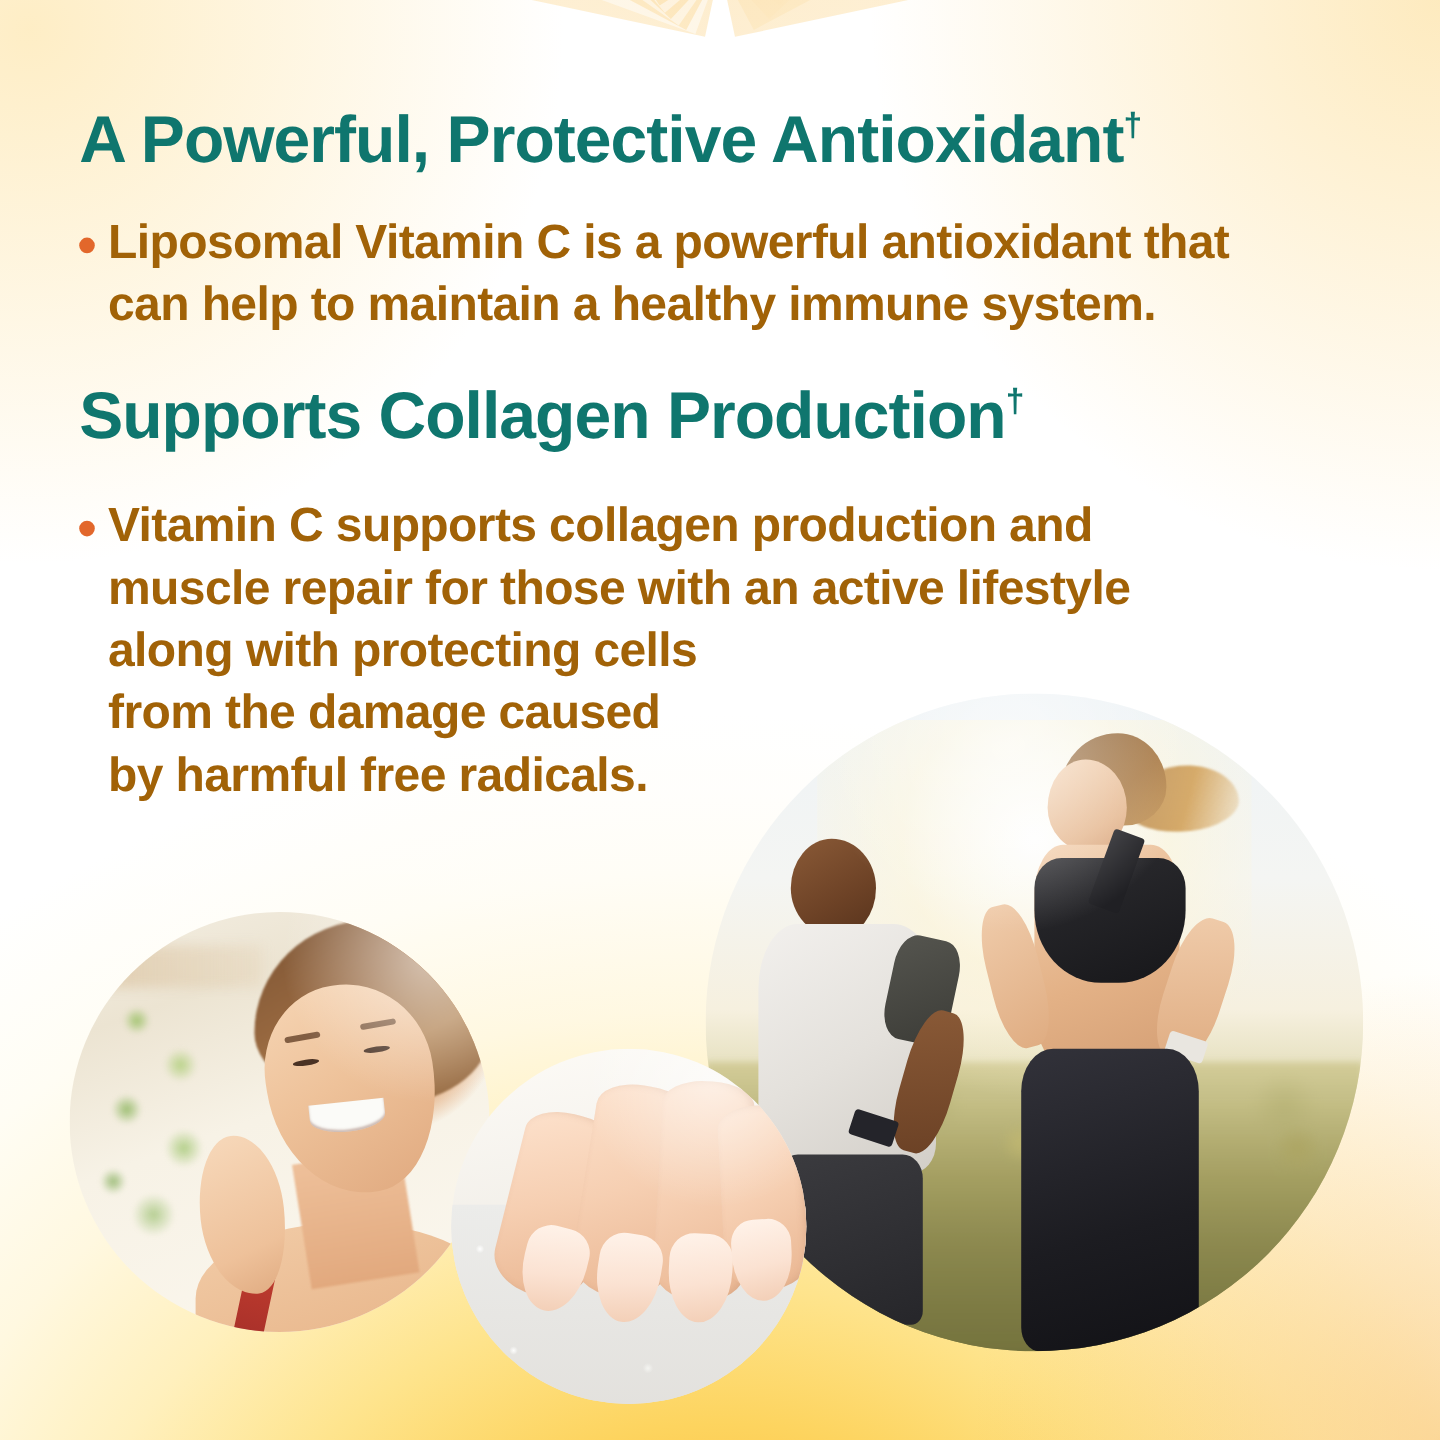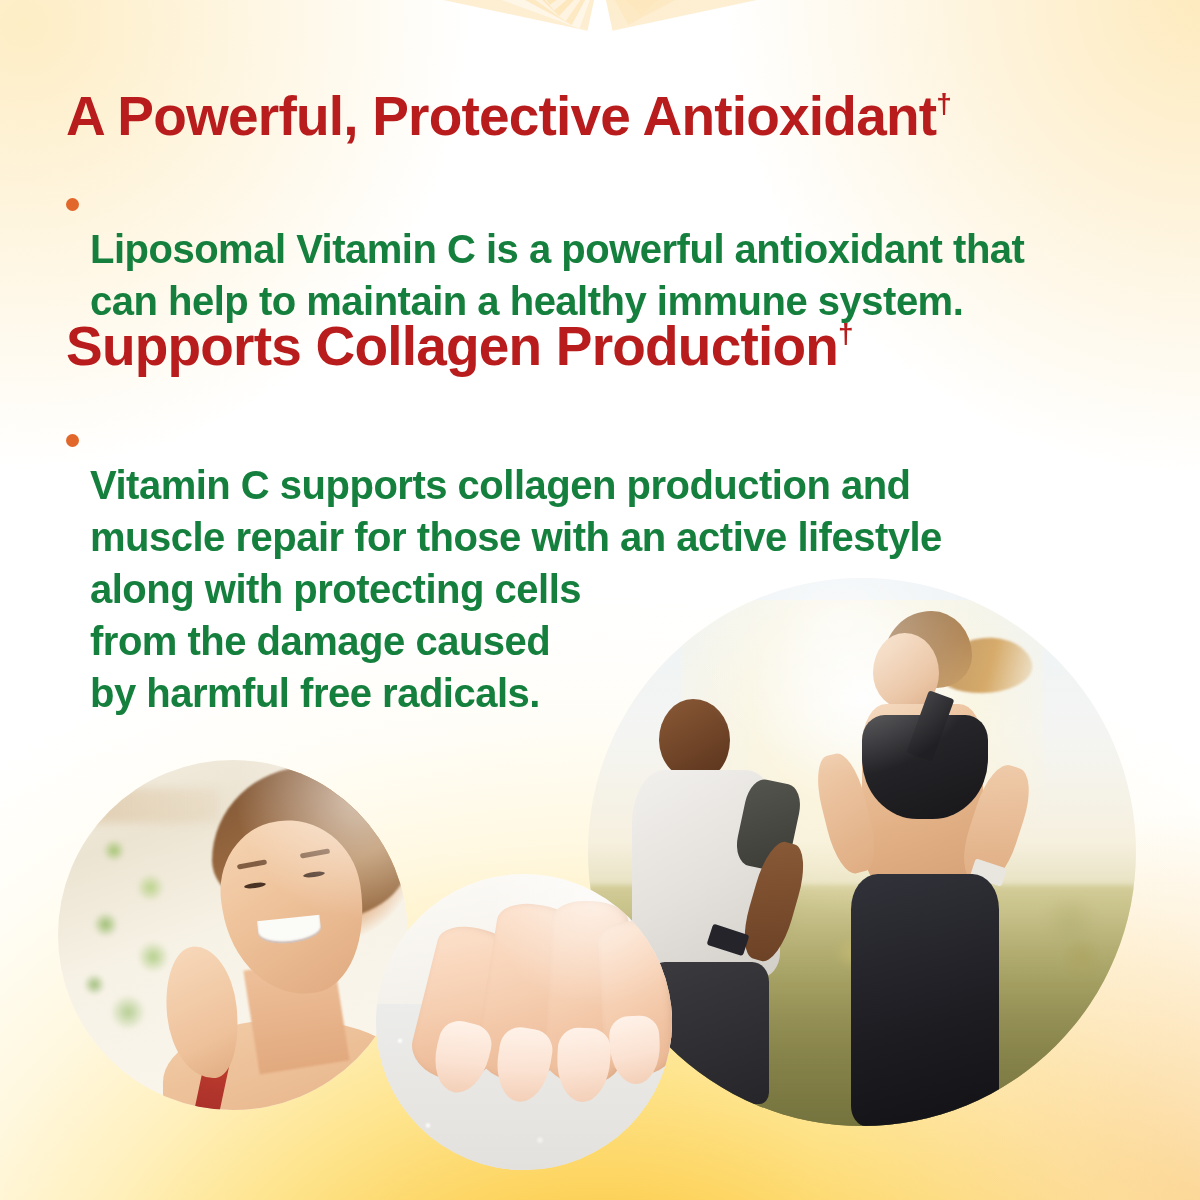--- a/index.html
+++ b/index.html
@@ -88,21 +88,21 @@
   
   .content {
     position: absolute;
     left: 0; top: 0;
     width: 1200px;
     z-index: 40;
   }
   .headline {
     margin: 0;
     padding: 0;
-    color: #b91c1c;
+    color: #0f766e;
     font-size: 55px;
     font-weight: 700;
     letter-spacing: -0.8px;
     line-height: 1.02;
     white-space: nowrap;
   }
   .headline .dag {
     font-size: 28px;
     vertical-align: 22px;
     font-weight: 700;
@@ -118,27 +118,26 @@
   .bullet-dot {
     width: 13px;
     height: 13px;
     border-radius: 50%;
     background: #e2672b;
     flex: 0 0 13px;
     margin-top: 22px;
     margin-right: 11px;
   }
   .bullet-text {
-    color: #15803d;
+    color: #a16207;
     font-size: 40px;
     font-weight: 700;
     line-height: 1.30;
     letter-spacing: -0.5px;
     white-space: pre-line;
-    margin-top: 47px;
   }
   .bul-1 { left: 66px; top: 176px; }
   .bul-2 { left: 66px; top: 412px; }
 
   
   .photo {
     position: absolute;
     border-radius: 50%;
     overflow: hidden;
     z-index: 30;

